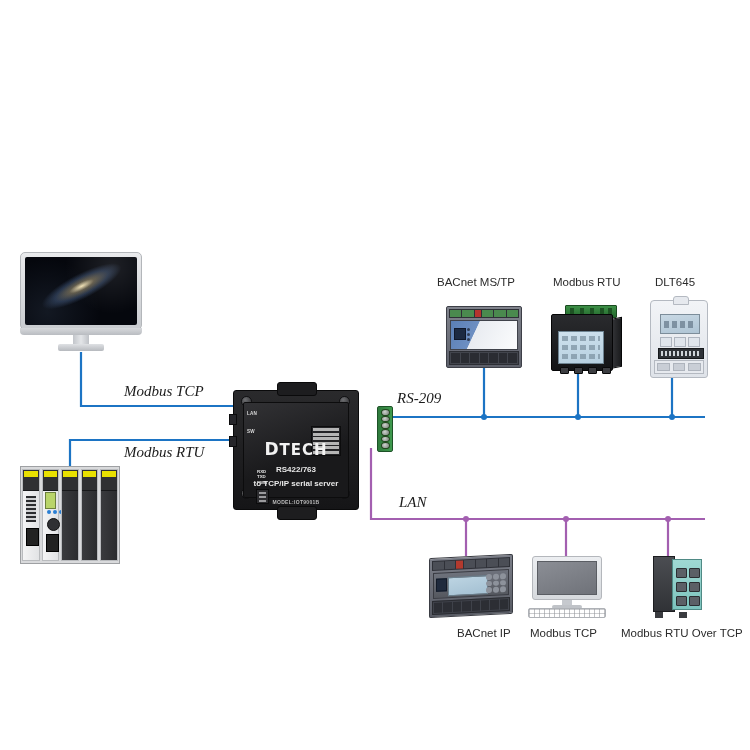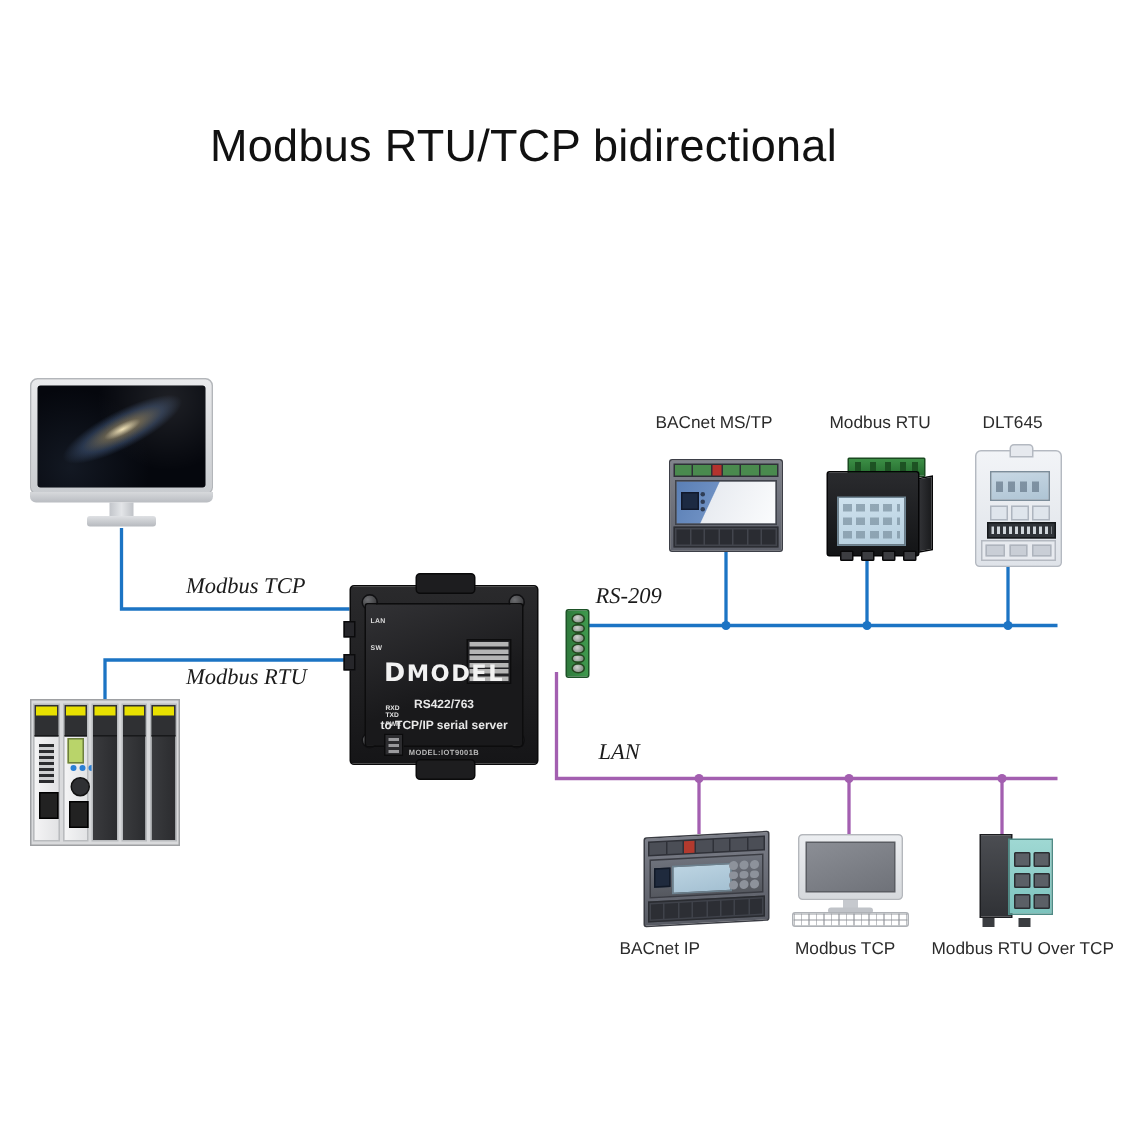--- a/index.html
+++ b/index.html
@@ -227,21 +227,20 @@
      border:1px solid #2b2e32;border-radius:1px;}
   .gw .foot{position:absolute;left:2px;bottom:-4px;width:8px;height:6px;background:#3a3c40;}
   .gw .foot2{position:absolute;left:26px;bottom:-4px;width:8px;height:6px;background:#3a3c40;}
 </style>
 </head>
 <body>
 
 <div class="stage">
 
   <div class="title">
-    <span>Modbus RTU/TCP bidirectional</span>
   </div>
 
   <svg class="wires" viewBox="0 0 750 750">
 
     <path d="M81 352 L81 406 L233 406" fill="none" stroke="#1c74c4" stroke-width="2.2"></path>
 
     <path d="M70 466 L70 440 L233 440" fill="none" stroke="#1c74c4" stroke-width="2.2"></path>
 
     <path d="M383 417 L705 417" fill="none" stroke="#1c74c4" stroke-width="2.2"></path>
     <path d="M484 417 L484 368" fill="none" stroke="#1c74c4" stroke-width="2.2"></path>
@@ -262,21 +261,21 @@
 
   <div class="linklbl" style="left:124px;top:383px;">Modbus TCP</div>
   <div class="linklbl" style="left:124px;top:444px;">Modbus RTU</div>
   <div class="linklbl" style="left:397px;top:390px;">RS-209</div>
   <div class="linklbl" style="left:399px;top:494px;">LAN</div>
 
   <div class="lbl" style="left:437px;top:276px;">BACnet MS/TP</div>
   <div class="lbl" style="left:553px;top:276px;">Modbus RTU</div>
   <div class="lbl" style="left:655px;top:276px;">DLT645</div>
 
-  <div class="lbl" style="left:413px;top:627px;">BACnet IP</div>
+  <div class="lbl" style="left:457px;top:627px;">BACnet IP</div>
   <div class="lbl" style="left:530px;top:627px;">Modbus TCP</div>
   <div class="lbl" style="left:621px;top:627px;">Modbus RTU Over TCP</div>
 
   <div class="imac">
     <div class="bezel">
       <div class="screen"></div>
     </div>
     <div class="chin"></div>
     <div class="neck"></div>
     <div class="foot"></div>
@@ -337,21 +336,21 @@
       <div class="dipbox">
         <i></i>
           <i></i>
           <i></i>
           <i></i>
           <i></i>
           <i></i>
       </div>
 
       <div class="brand">
-        <b>D</b><span>MODEL</span>
+        <b>D</b><span>TECH</span>
       </div>
       <div class="line1">RS422/763</div>
       <div class="line2">to TCP/IP serial server</div>
       <div class="model">MODEL:IOT9001B</div>
 
       <div class="ledcol">
         <span>RXD</span>
         <span>TXD</span>
         <span>PWR</span>
       </div>

